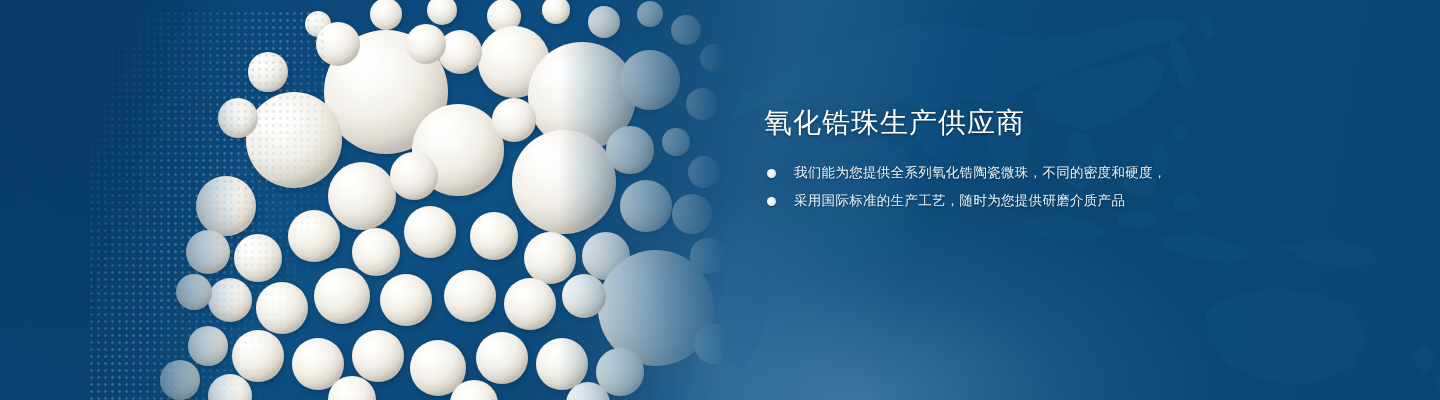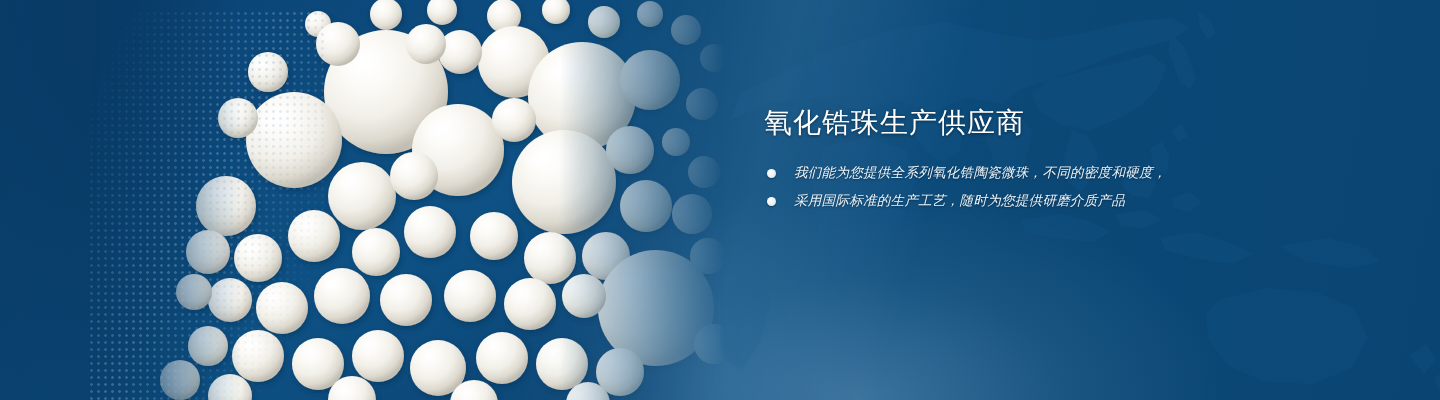--- a/index.html
+++ b/index.html
@@ -78,21 +78,21 @@
   .headline{
     color:#ffffff;
     font-size:28px;
     line-height:34px;
     font-weight:400;
     letter-spacing:1px;
     text-shadow:0 1px 3px rgba(0,0,0,.45);
     margin-bottom:22px;
     white-space:nowrap;
   }
-  .bullets{ list-style:none;font-style:italic; }
+  .bullets{ list-style:none; }
   .bullet{
     position:relative;
     padding-left:30px;
     color:#eef4f9;
     font-size:13.5px;
     line-height:22px;
     letter-spacing:.3px;
     margin-bottom:6px;
     text-shadow:0 1px 2px rgba(0,0,0,.4);
   }

